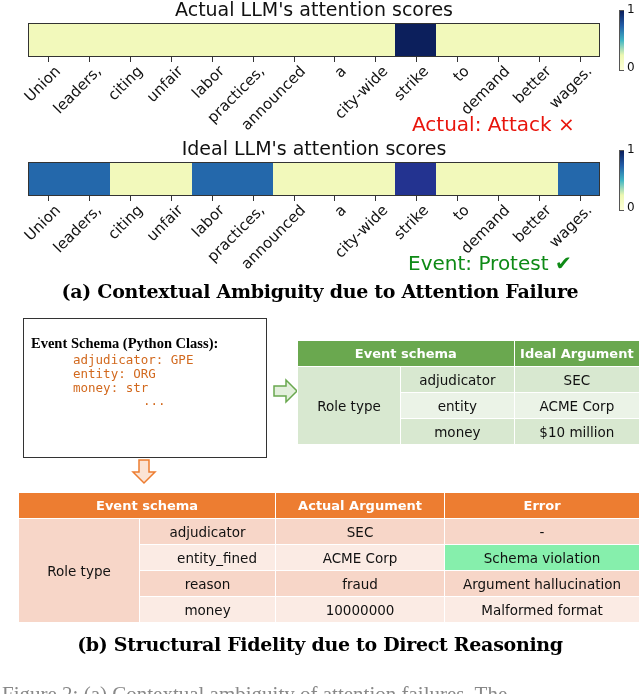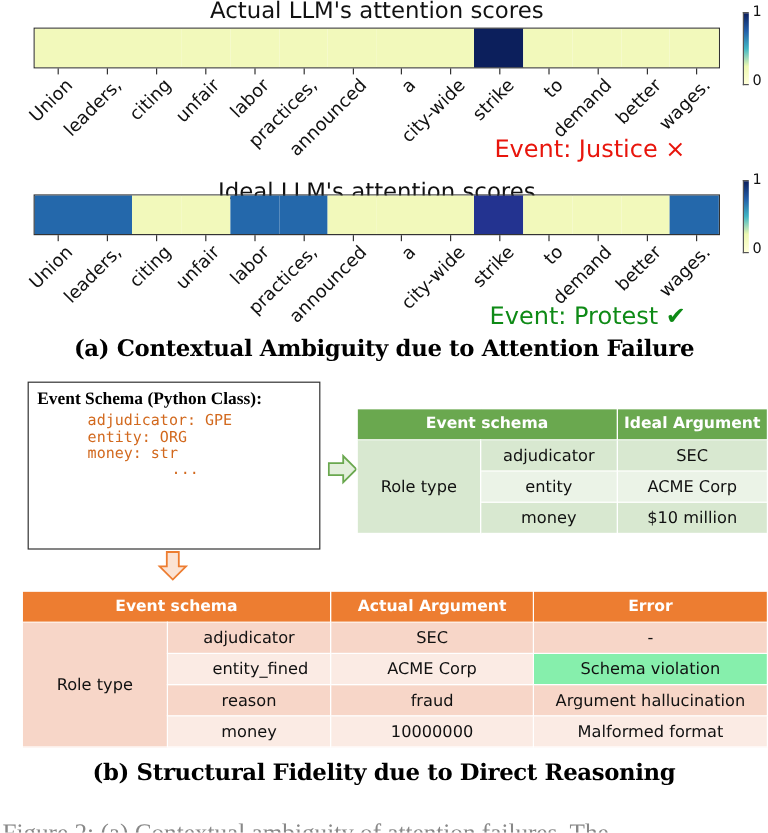--- a/index.html
+++ b/index.html
@@ -74,23 +74,23 @@
     <div class="tok" style="right: 261.714px; top: 0px;">city-wide</div>
     <div class="tok" style="right: 220.857px; top: 0px;">strike</div>
     <div class="tok" style="right: 180px; top: 0px;">to</div>
     <div class="tok" style="right: 139.143px; top: 0px;">demand</div>
     <div class="tok" style="right: 98.2857px; top: 0px;">better</div>
     <div class="tok" style="right: 57.4286px; top: 0px;">wages.</div>
   </div>
 <div class="abs cbar" style="left:619px;top:10px;height:59px;"></div>
 <div class="abs cb-lab" style="left:627px;top:2px;">1</div>
 <div class="abs cb-lab" style="left:627px;top:60px;">0</div>
-<div class="abs event" id="ev1" style="left: 412px; top: 112px; color: rgb(232, 21, 12);">Event: Justice ×</div>
-
-<div class="abs hm-title" style="top:137px;margin-top:12px;">Ideal LLM's attention scores</div>
+<div class="abs event" id="ev1" style="left: 412px; top: 112px; color: rgb(232, 21, 12);">Actual: Attack ×</div>
+
+<div class="abs hm-title" style="top:137px;">Ideal LLM's attention scores</div>
 <div class="abs heatmap" id="hm2" style="top:162px;">
     <div class="cell" style="background: rgb(36, 104, 171);"></div>
     <div class="cell" style="background: rgb(36, 104, 171);"></div>
     <div class="cell" style="background: rgb(242, 249, 187);"></div>
     <div class="cell" style="background: rgb(242, 249, 187);"></div>
     <div class="cell" style="background: rgb(36, 104, 171);"></div>
     <div class="cell" style="background: rgb(36, 104, 171);"></div>
     <div class="cell" style="background: rgb(242, 249, 187);"></div>
     <div class="cell" style="background: rgb(242, 249, 187);"></div>
     <div class="cell" style="background: rgb(242, 249, 187);"></div>
@@ -133,21 +133,21 @@
     <div class="tok" style="right: 57.4286px; top: 0px;">wages.</div>
   </div>
 <div class="abs cbar" style="left:619px;top:150px;height:59px;"></div>
 <div class="abs cb-lab" style="left:627px;top:142px;">1</div>
 <div class="abs cb-lab" style="left:627px;top:200px;">0</div>
 <div class="abs event" id="ev2" style="left: 408px; top: 251px; color: rgb(14, 138, 22);">Event: Protest ✔</div>
 
 <div class="abs subcap" style="top:280px;">(a) Contextual Ambiguity due to Attention Failure</div>
 
 <div class="abs codebox">
-  <div class="serif" style="margin-top:2px;font-weight:bold;"><b>Event Schema (Python Class):</b></div>
+  <div class="serif" style="margin-top:12px;font-weight:bold;"><b>Event Schema (Python Class):</b></div>
   <div class="mono" style="color:#d2691e;padding-left:42px;">adjudicator: GPE</div>
   <div class="mono" style="color:#d2691e;padding-left:42px;">entity: ORG</div>
   <div class="mono" style="color:#d2691e;padding-left:42px;">money: str</div>
   <div class="mono" style="color:#d2691e;padding-left:112px;line-height:12px;">...</div>
 </div>
 
 <svg class="arrow-svg" style="left:273px;top:378px;" width="26" height="26">
   <path d="M1 8 H13 V2 L24 13 L13 24 V18 H1 Z" fill="#e3efdc" stroke="#6aa84f" stroke-width="1.5"></path>
 </svg>
 

